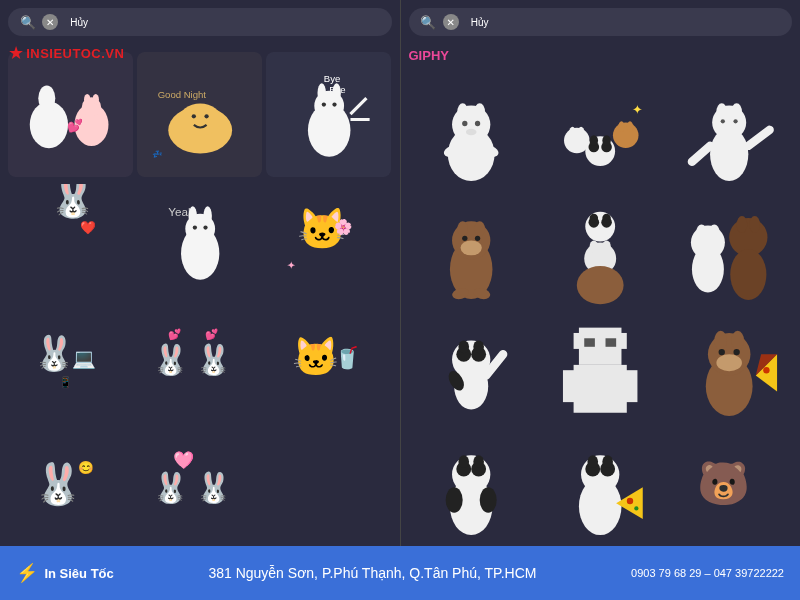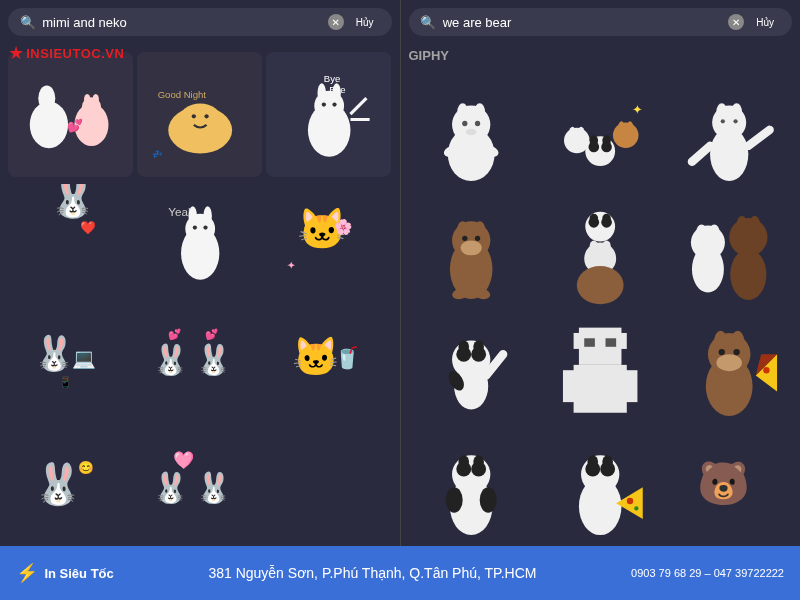--- a/index.html
+++ b/index.html
@@ -124,21 +124,21 @@
       aspect-ratio: 1;
       display: flex;
       align-items: center;
       justify-content: center;
       cursor: pointer;
       border-radius: 8px;
       overflow: hidden;
     }
 
     .giphy-label {
-      color: #a3a3a3;
+      color: #ec4899;
       font-size: 13px;
       font-weight: 600;
       padding: 4px 8px 2px 8px;
     }
 
     .footer {
       background: #3a6fd8;
       display: flex;
       align-items: center;
       justify-content: space-between;
@@ -196,21 +196,20 @@
   </style>
 </head>
 <body>
 
 <div class="main-container">
   <div class="panels">
 
     <div class="panel panel-left">
       <div class="search-bar">
         <span class="search-icon">🔍</span>
-        <input class="search-input" type="text" value="mimi and neko" style="">
         <button class="clear-btn">✕</button>
         <button class="cancel-btn">Hủy</button>
       </div>
 
       <div class="logo-bar">
         <div class="logo">
           <span class="logo-star">★</span>
           <span class="logo-text">INSIEUTOC.VN</span>
         </div>
       </div>
@@ -317,21 +316,20 @@
             <text x="45" y="65" font-size="28">🐰</text>
             <text x="25" y="35" font-size="16">🩷</text>
           </svg>
         </div>
       </div>
     </div>
 
     <div class="panel panel-right">
       <div class="search-bar">
         <span class="search-icon">🔍</span>
-        <input class="search-input" type="text" value="we are bear" style="">
         <button class="clear-btn">✕</button>
         <button class="cancel-btn">Hủy</button>
       </div>
 
       <div class="giphy-label">GIPHY</div>
 
       <div class="sticker-grid">
 
         <div class="sticker-cell">
           <svg class="svg-sticker" viewBox="0 0 100 100">

